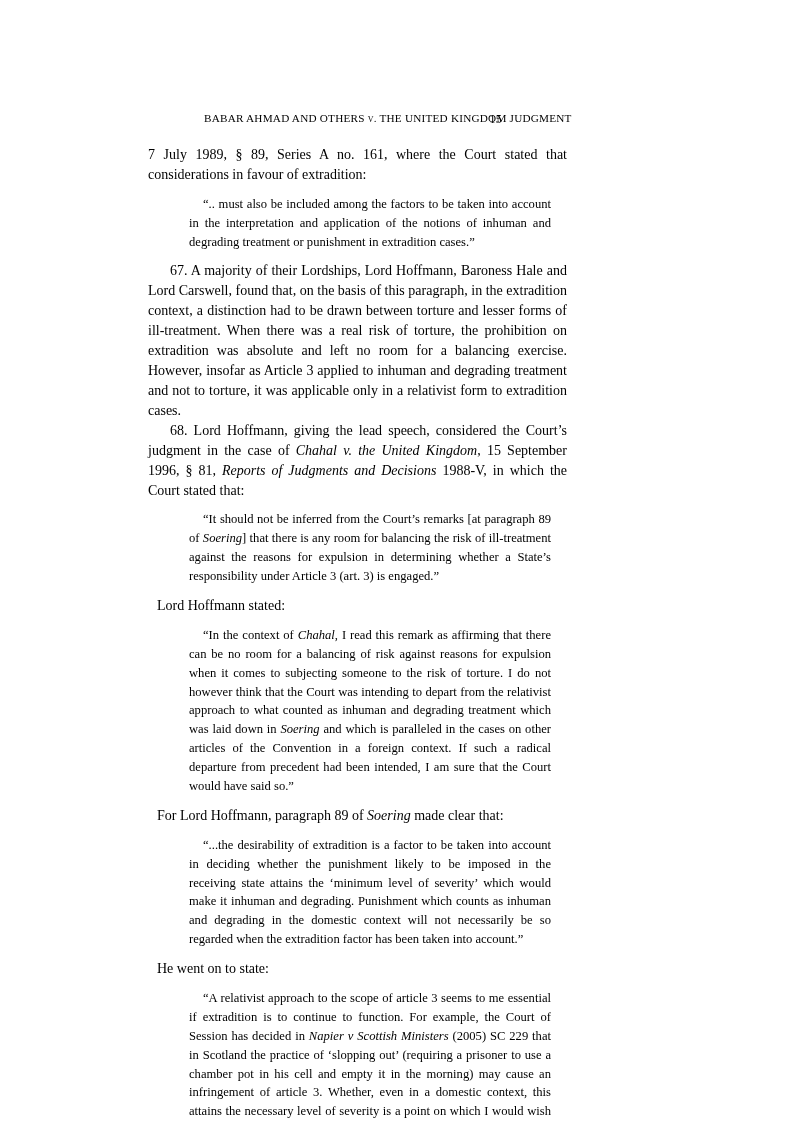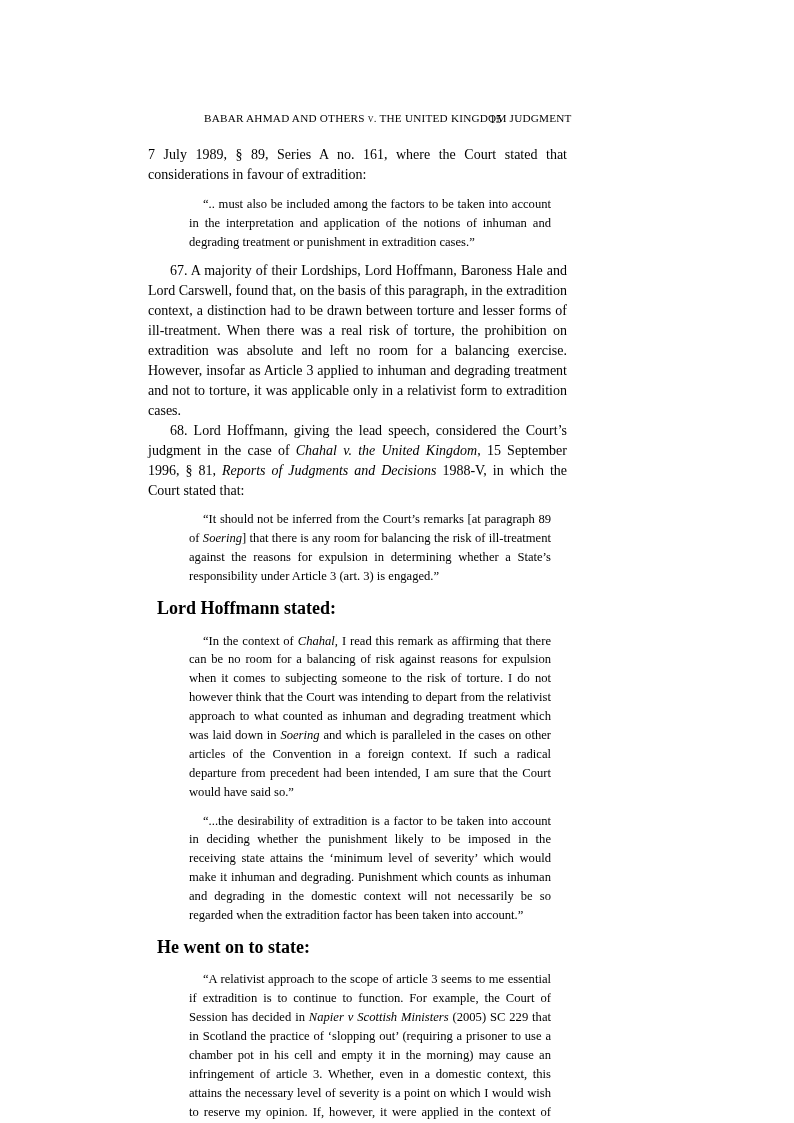--- a/index.html
+++ b/index.html
@@ -68,26 +68,25 @@
     padding: 0 6px 0 31px;
   }
   blockquote.quote p {
     margin: 10px;
     text-indent: 0;
   }
   blockquote.quote p.q-indent {
     text-indent: 14px;
   }
   p.lead {
-    font-size: 18px;
+    font-size: 14px;
     line-height: 1.42;
     margin: 9px 0 4px 0;
     padding-left: 9px;
     text-align: left;
-    font-weight: bold;
   }
   i, em { font-style: italic; }
 </style>
 </head>
 <body>
 
 <div class="page">
 
   <div class="running-head">
     <span class="rh-title">BABAR AHMAD AND OTHERS v. THE UNITED KINGDOM JUDGMENT</span>
@@ -109,20 +108,21 @@
     <blockquote class="quote">
       <p class="q-indent"><span>“It should not be inferred from the Court’s remarks [at paragraph 89 of </span><i>Soering</i><span>] that there is any room for balancing the risk of ill-treatment against the reasons for expulsion in determining whether a State’s responsibility under Article 3 (art. 3) is engaged.”</span></p>
     </blockquote>
 
     <p class="lead">Lord Hoffmann stated:</p>
 
     <blockquote class="quote">
       <p class="q-indent"><span>“In the context of </span><i>Chahal</i><span>, I read this remark as affirming that there can be no room for a balancing of risk against reasons for expulsion when it comes to subjecting someone to the risk of torture. I do not however think that the Court was intending to depart from the relativist approach to what counted as inhuman and degrading treatment which was laid down in </span><i>Soering</i><span> and which is paralleled in the cases on other articles of the Convention in a foreign context. If such a radical departure from precedent had been intended, I am sure that the Court would have said so.”</span></p>
     </blockquote>
 
+    <p class="lead"><span>For Lord Hoffmann, paragraph 89 of </span><i>Soering</i><span> made clear that:</span></p>
 
     <blockquote class="quote">
       <p class="q-indent">“...the desirability of extradition is a factor to be taken into account in deciding whether the punishment likely to be imposed in the receiving state attains the ‘minimum level of severity’ which would make it inhuman and degrading. Punishment which counts as inhuman and degrading in the domestic context will not necessarily be so regarded when the extradition factor has been taken into account.”</p>
     </blockquote>
 
     <p class="lead">He went on to state:</p>
 
     <blockquote class="quote">
       <p class="q-indent"><span>“A relativist approach to the scope of article 3 seems to me essential if extradition is to continue to function. For example, the Court of Session has decided in </span><i>Napier v Scottish Ministers</i><span> (2005) SC 229 that in Scotland the practice of ‘slopping out’ (requiring a prisoner to use a chamber pot in his cell and empty it in the morning) may cause an infringement of article 3. Whether, even in a domestic context, this attains the necessary level of severity is a point on which I would wish to reserve my opinion. If, however, it were applied in the context of extradition, it would prevent anyone being extradited to many countries, poorer than Scotland, where people who are not in prison often have to make do without flush lavatories.”</span></p>
     </blockquote>

